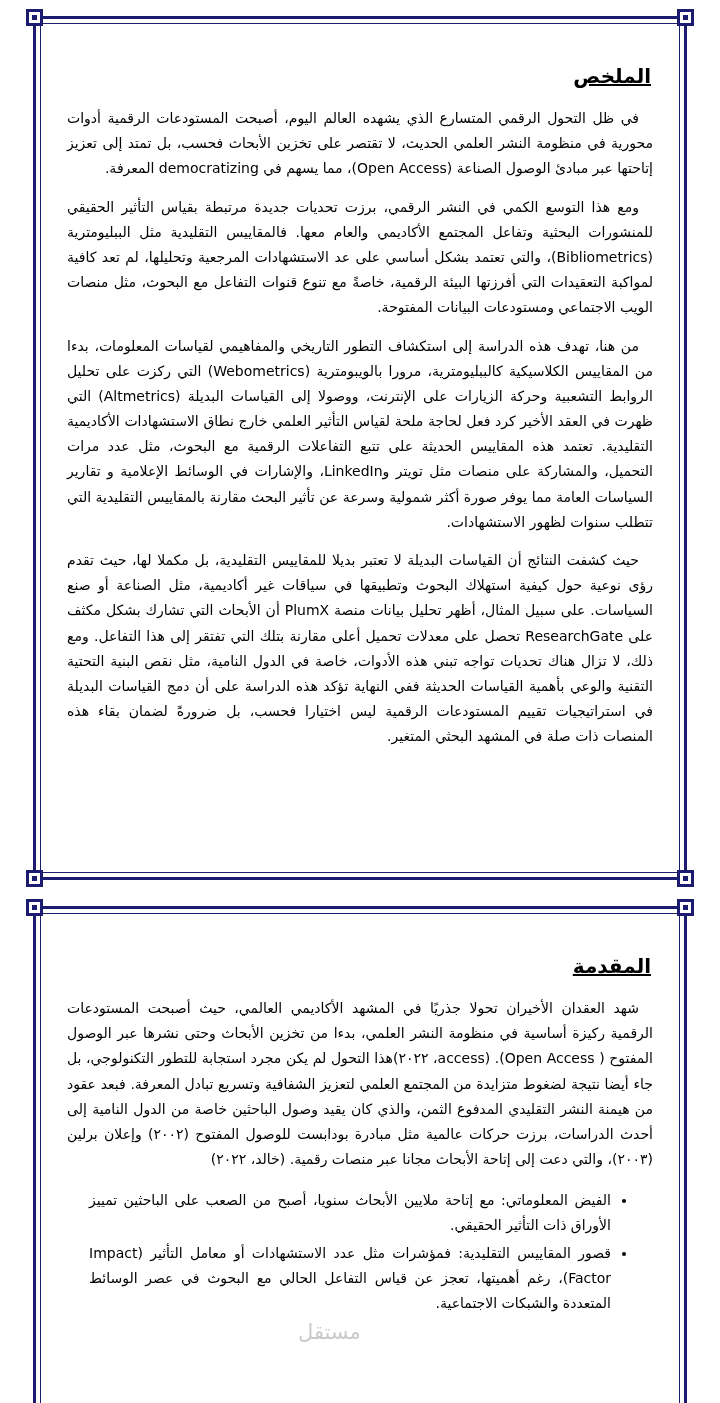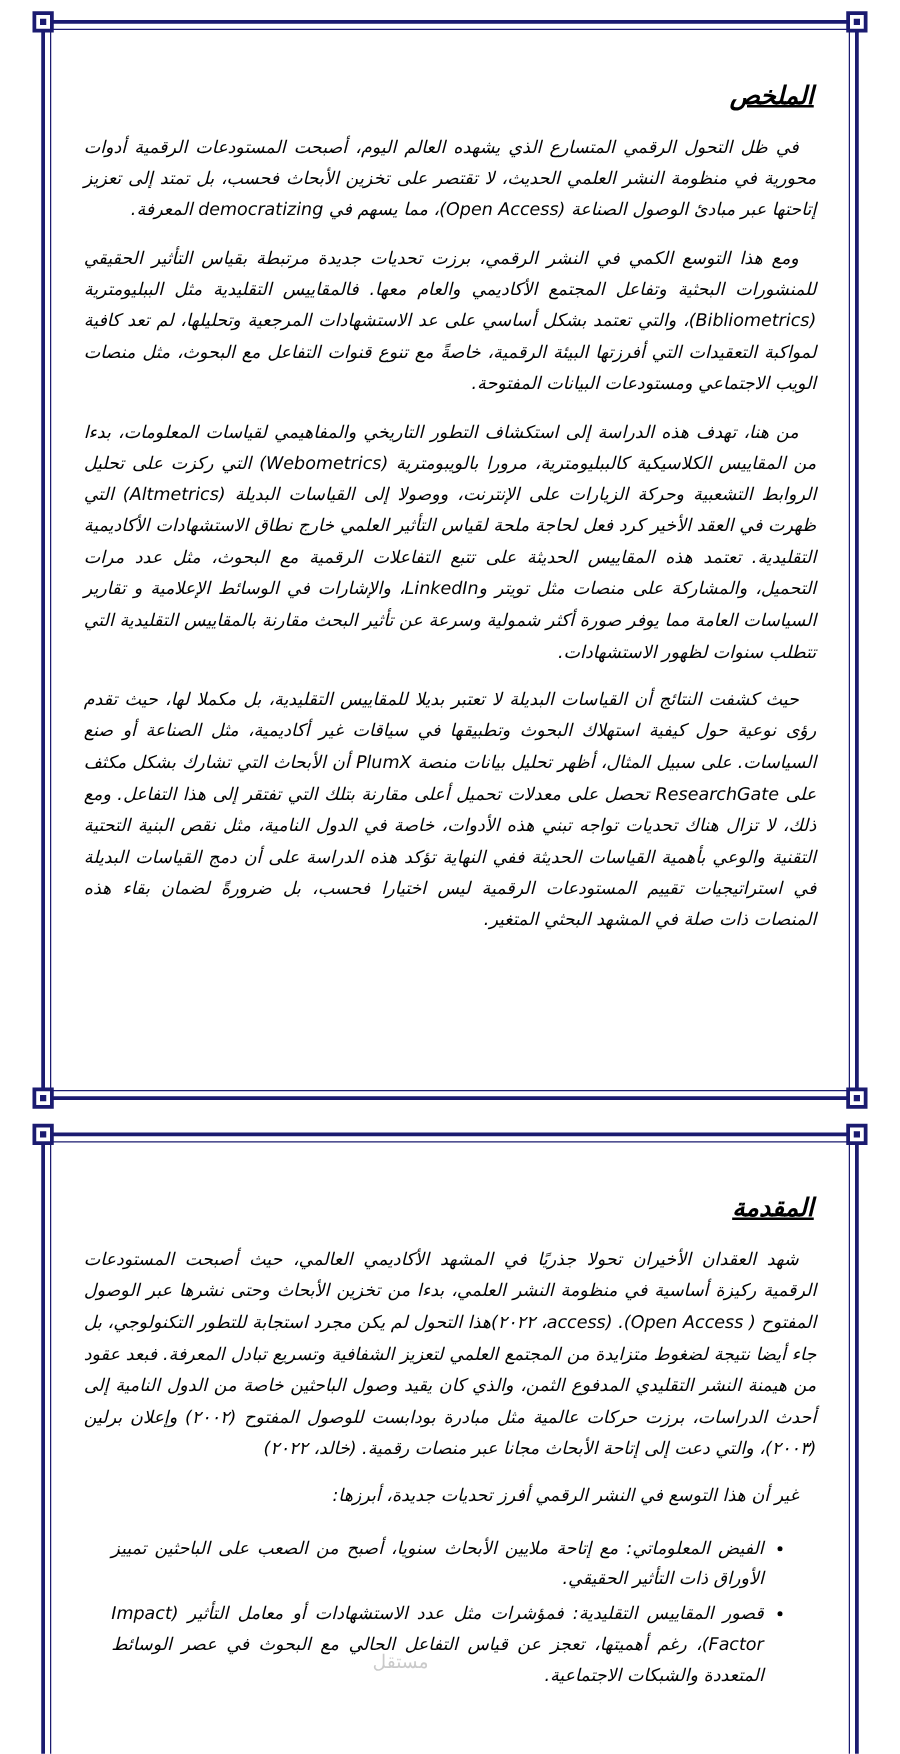--- a/index.html
+++ b/index.html
@@ -36,21 +36,20 @@
   .corner::after  { content: ""; position: absolute; inset: 6px; background: #1b1b70; }
   .corner.tl { top: -10px; left: -10px; }
   .corner.tr { top: -10px; right: -10px; }
   .corner.bl { bottom: -10px; left: -10px; }
   .corner.br { bottom: -10px; right: -10px; }
 
   .content {
     position: absolute; inset: 5px;
     padding: 28px 26px 20px 26px;
     direction: rtl;
-    font-style: italic;
   }
 
   .heading {
     font-size: 20px; font-weight: bold;
     text-decoration: underline;
     text-align: right;
     margin: 12px 2px 18px 0;
   }
 
   .para {
@@ -73,21 +72,21 @@
   }
 
   .page-divider {
     position: absolute; top: 903px; left: 0;
     width: 720px; height: 13px;
     background: #161616;
   }
 
   .watermark {
     position: absolute; top: 1320px; left: 298px;
-    font-size: 15px; color: #8a8a8a; opacity: 0.45;
+    font-size: 21px; color: #8a8a8a; opacity: 0.45;
     z-index: 5; pointer-events: none;
   }
 </style>
 </head>
 <body>
 
 <div class="sheet sheet1">
   <div class="frame">
     <span class="corner tl"></span>
     <span class="corner tr"></span>
@@ -105,21 +104,20 @@
 
 <div class="page-divider"></div>
 
 <div class="sheet sheet2">
   <div class="frame">
     <span class="corner tl"></span>
     <span class="corner tr"></span>
     <div class="content">
       <h2 class="heading">المقدمة</h2>
       <p class="para">شهد العقدان الأخيران تحولا جذريًا في المشهد الأكاديمي العالمي، حيث أصبحت المستودعات الرقمية ركيزة أساسية في منظومة النشر العلمي، بدءا من تخزين الأبحاث وحتى نشرها عبر الوصول المفتوح ( Open Access). (access، ٢٠٢٢)هذا التحول لم يكن مجرد استجابة للتطور التكنولوجي، بل جاء أيضا نتيجة لضغوط متزايدة من المجتمع العلمي لتعزيز الشفافية وتسريع تبادل المعرفة. فبعد عقود من هيمنة النشر التقليدي المدفوع الثمن، والذي كان يقيد وصول الباحثين خاصة من الدول النامية إلى أحدث الدراسات، برزت حركات عالمية مثل مبادرة بودابست للوصول المفتوح (٢٠٠٢) وإعلان برلين (٢٠٠٣)، والتي دعت إلى إتاحة الأبحاث مجانا عبر منصات رقمية. (خالد، ٢٠٢٢)</p>
-      <p class="para intro-line">غير أن هذا التوسع في النشر الرقمي أفرز تحديات جديدة، أبرزها:</p>
       <ul class="bullets">
         <li>الفيض المعلوماتي: مع إتاحة ملايين الأبحاث سنويا، أصبح من الصعب على الباحثين تمييز الأوراق ذات التأثير الحقيقي.</li>
         <li>قصور المقاييس التقليدية: فمؤشرات مثل عدد الاستشهادات أو معامل التأثير (Impact Factor)، رغم أهميتها، تعجز عن قياس التفاعل الحالي مع البحوث في عصر الوسائط المتعددة والشبكات الاجتماعية.</li>
       </ul>
     </div>
   </div>
 </div>
 
 <div class="watermark">مستقل</div>
 

